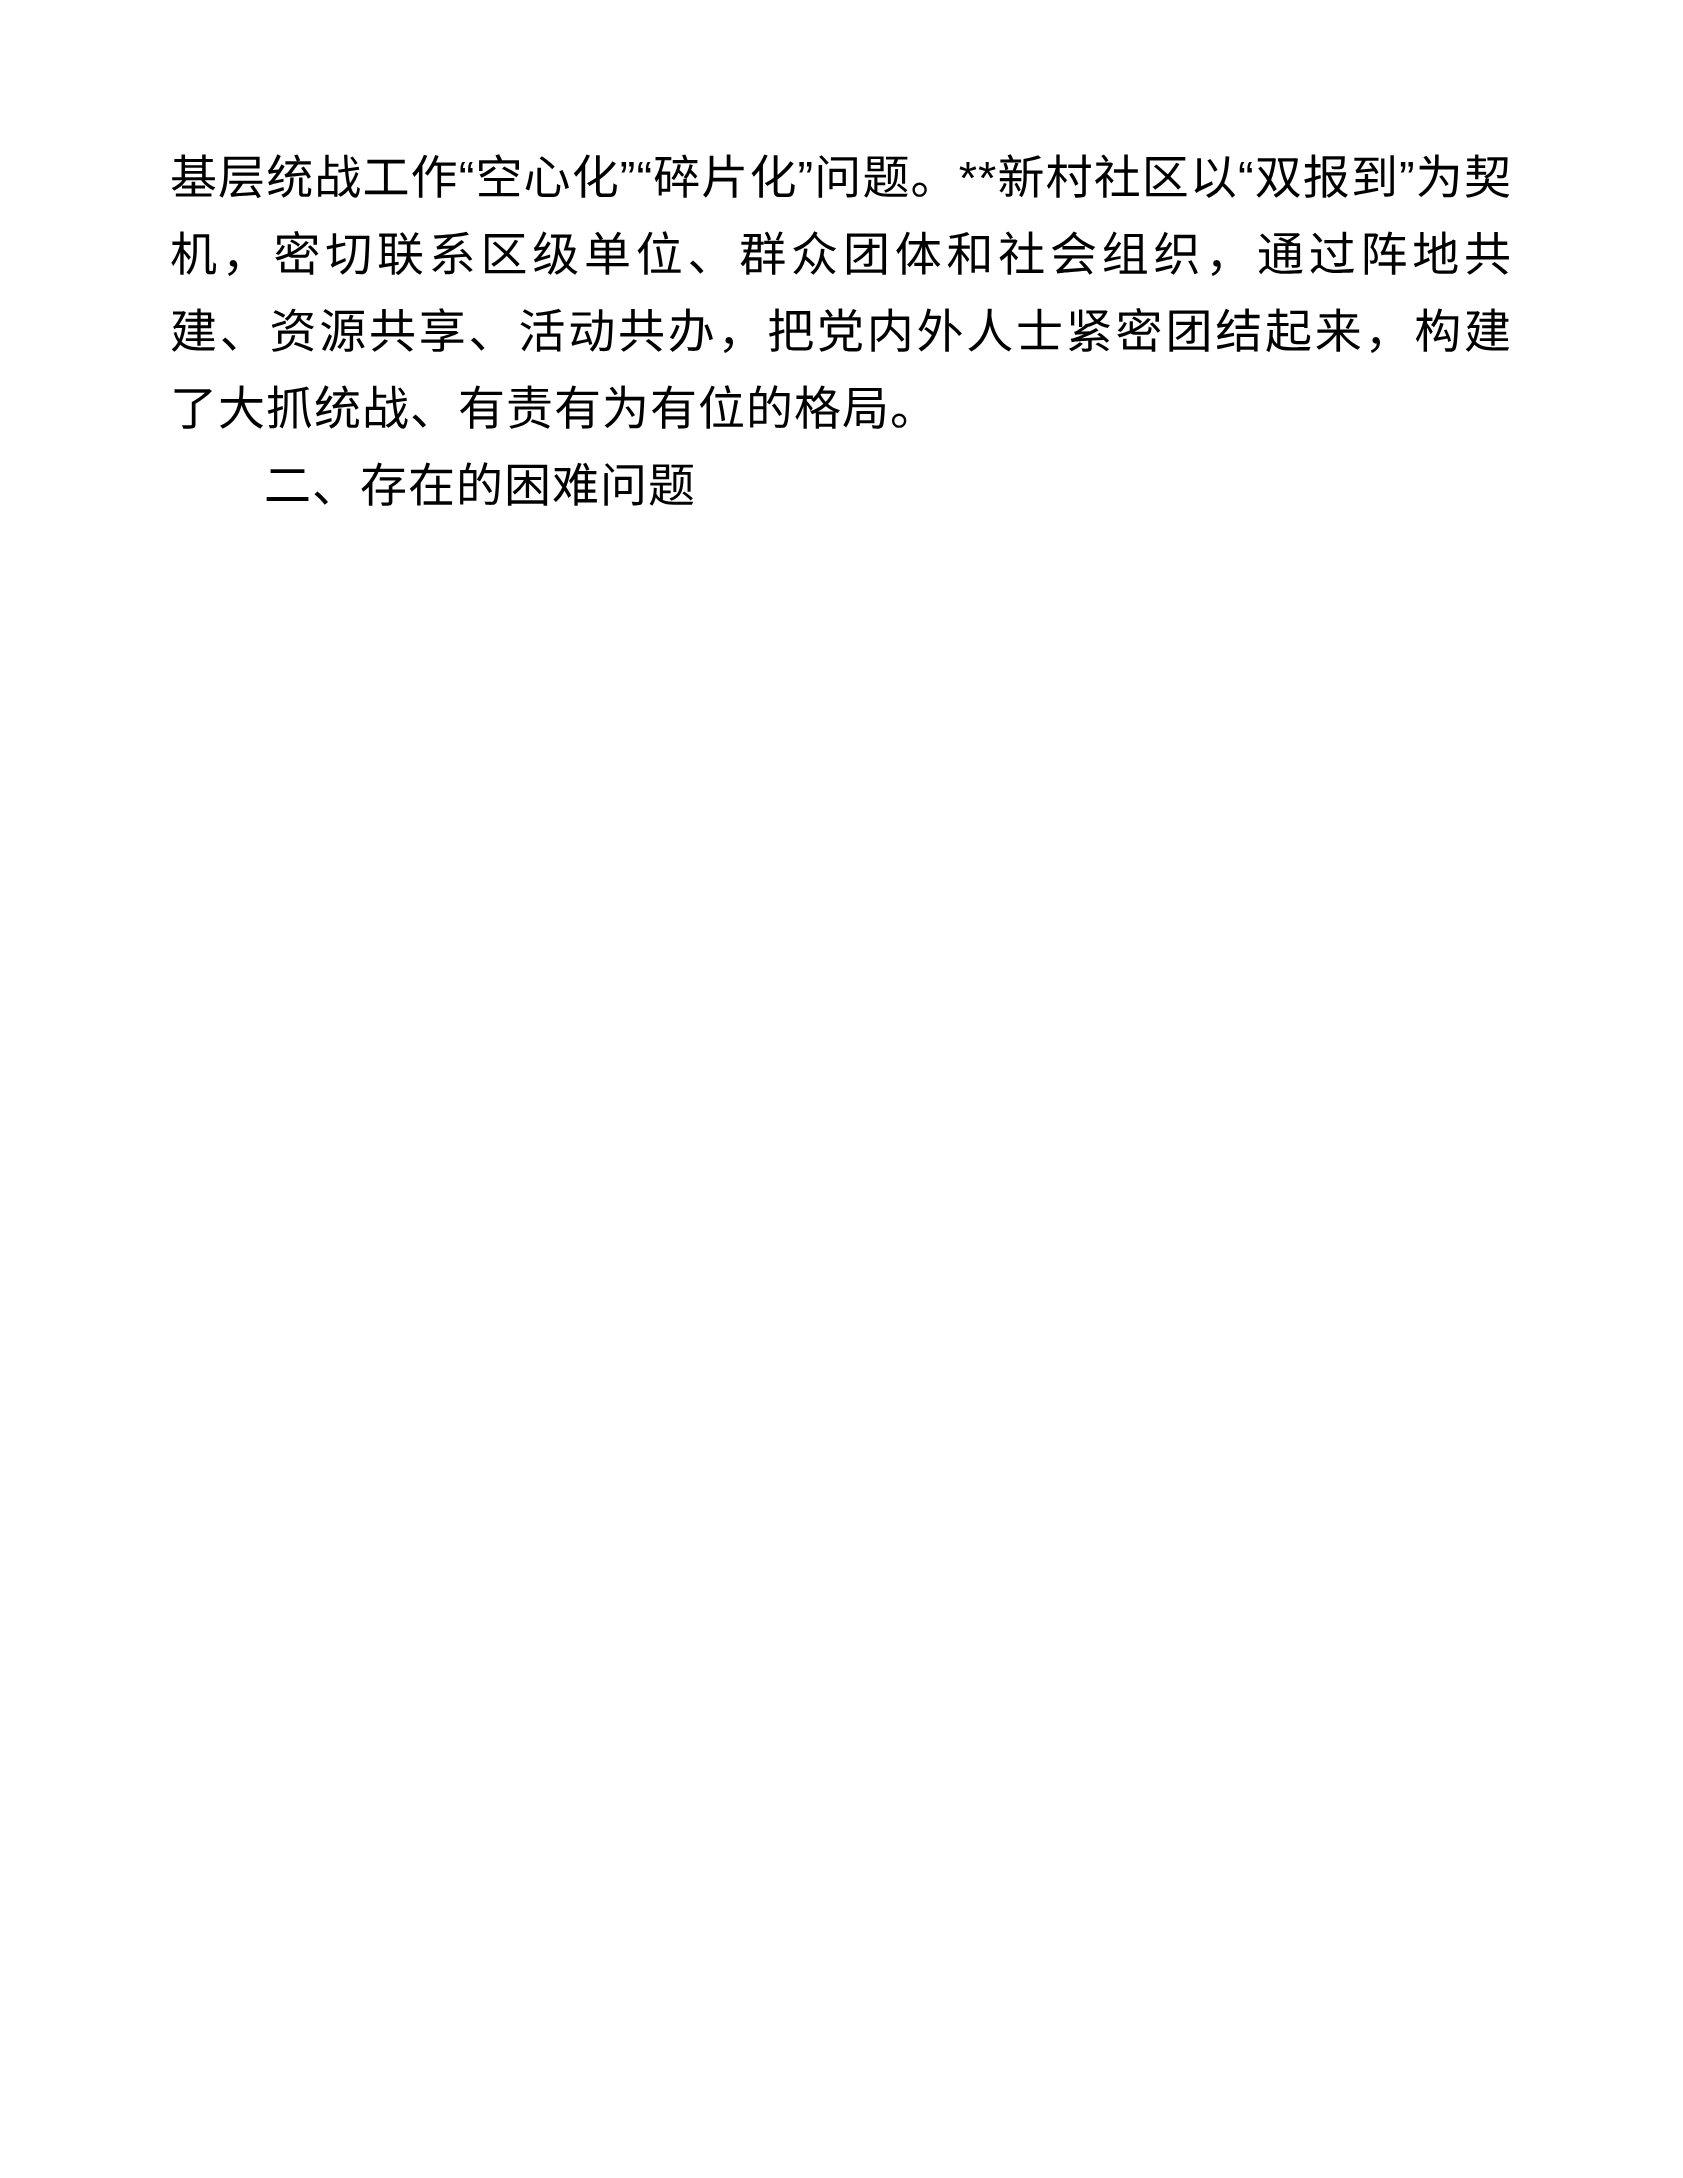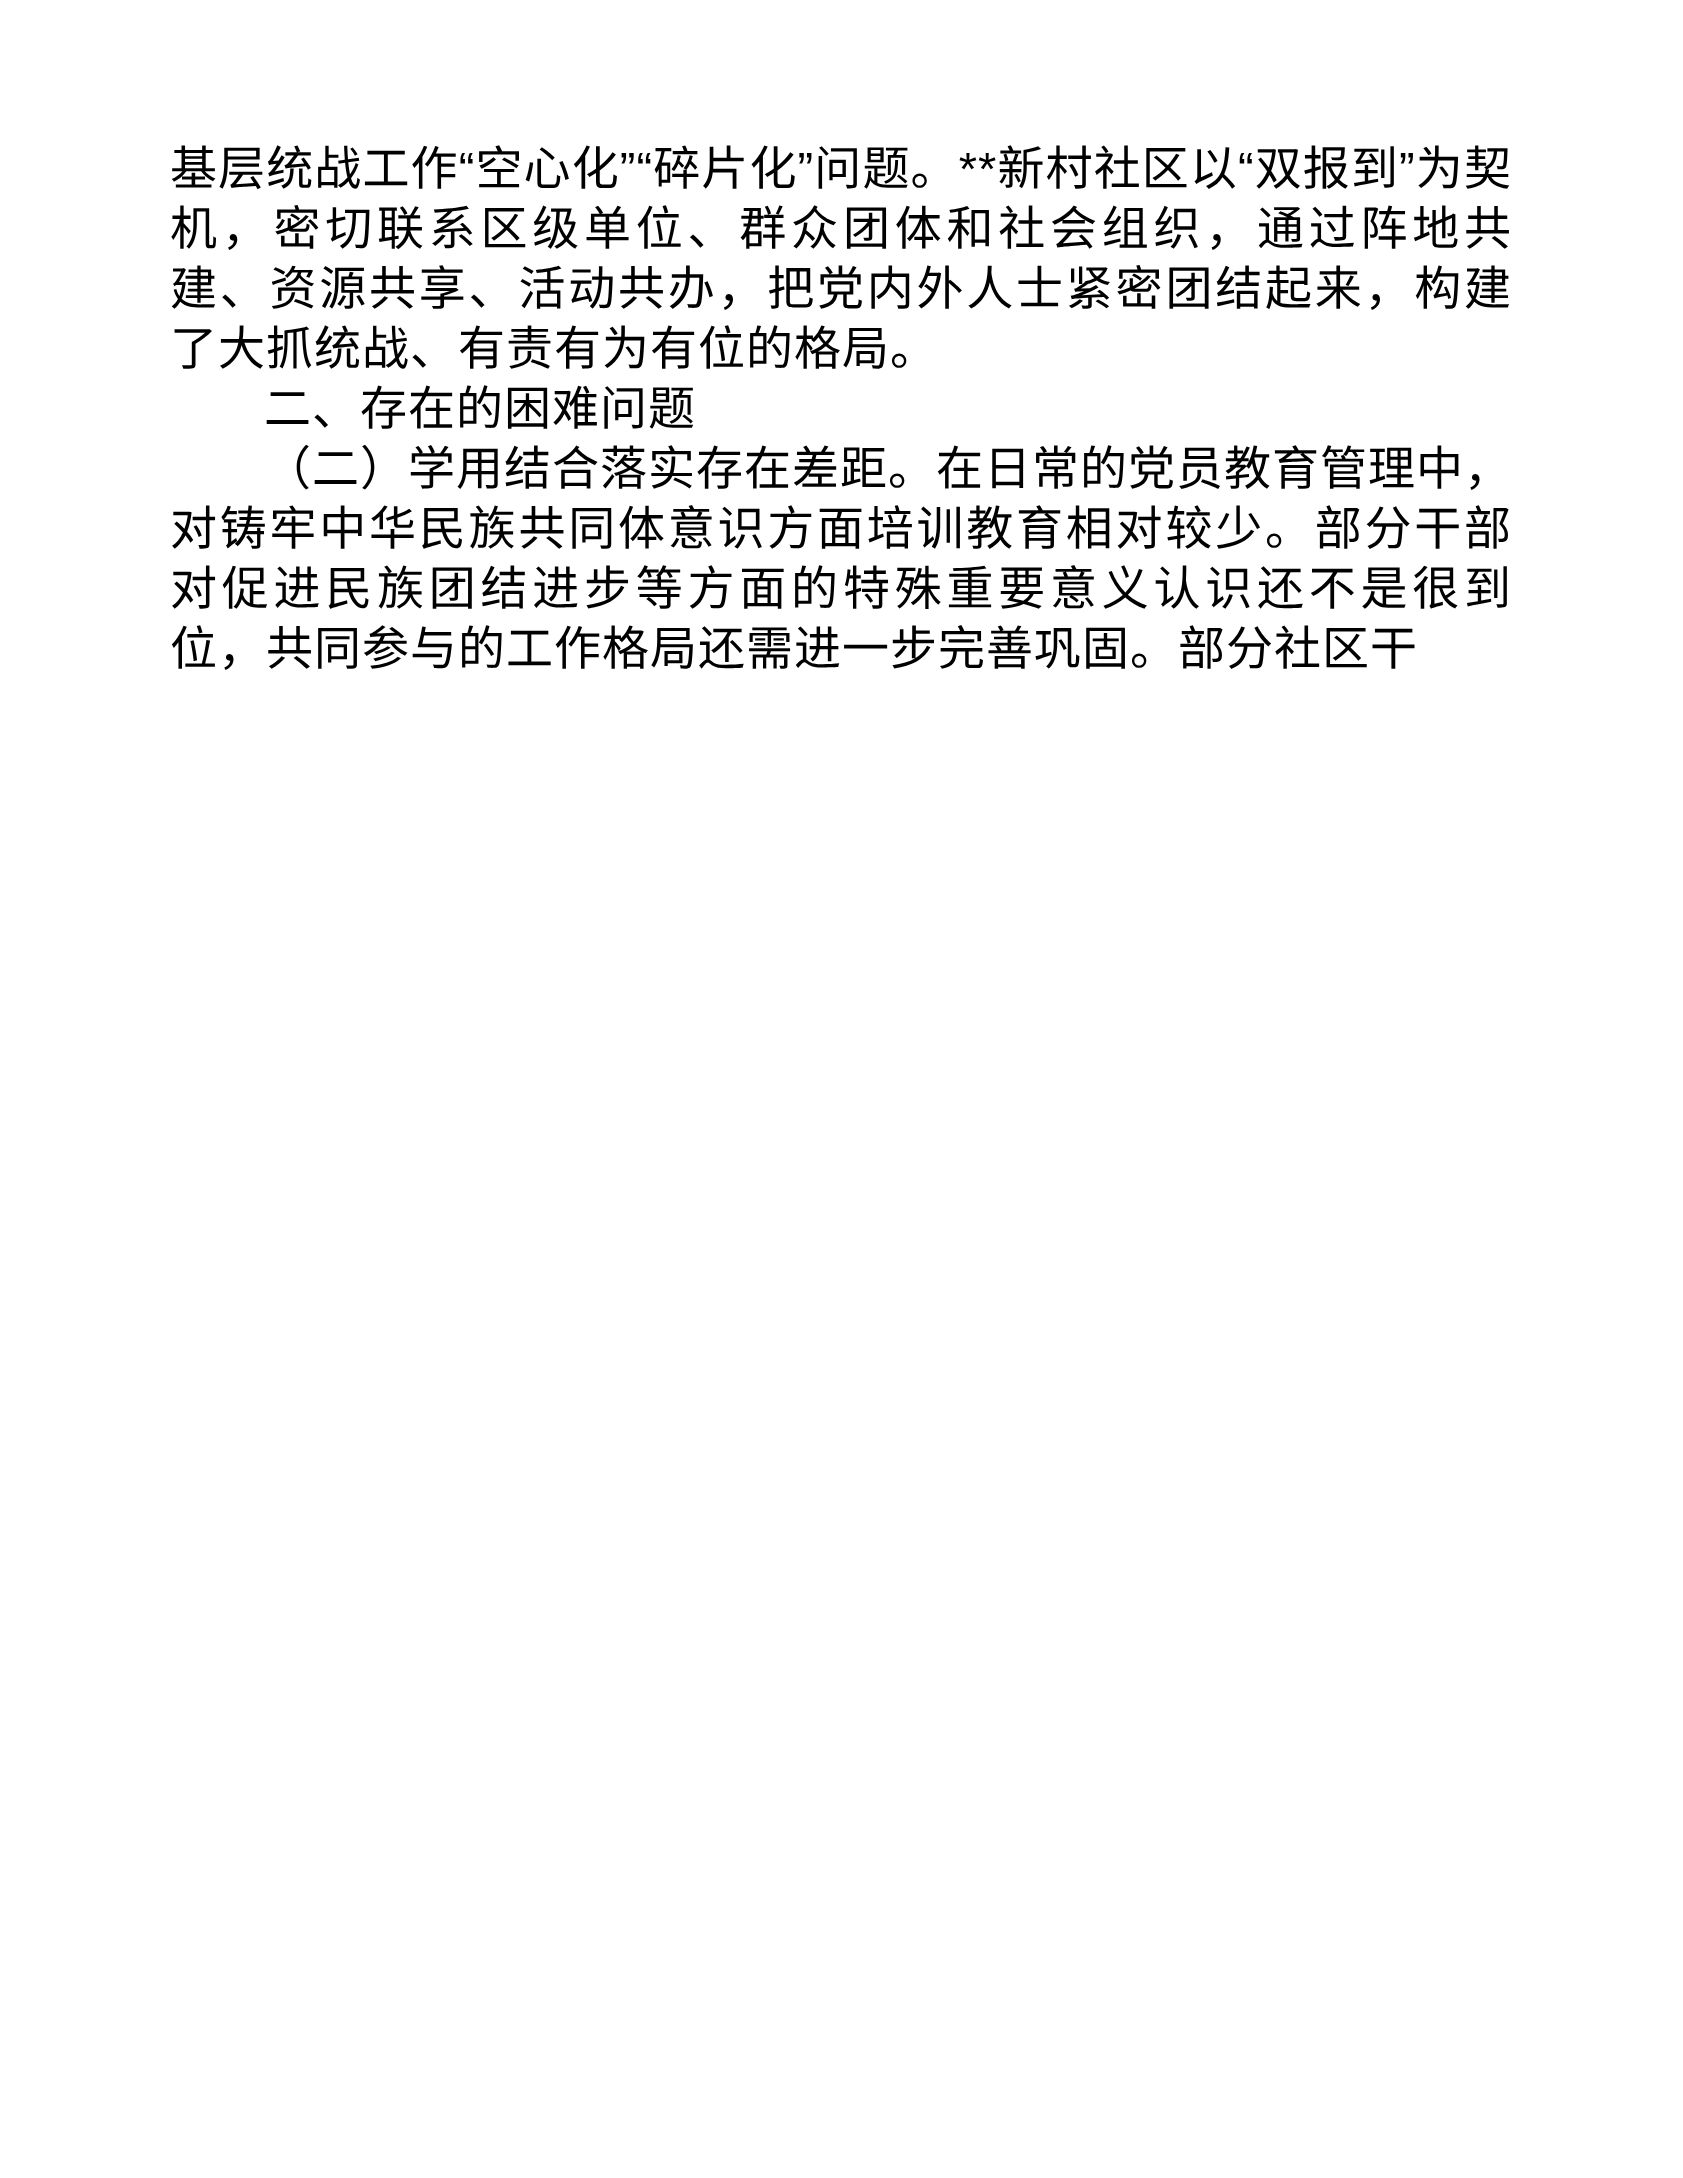--- a/index.html
+++ b/index.html
@@ -25,21 +25,21 @@
   }
   .doc-body {
     position: absolute;
     top: 139px;
     left: 170px;
     width: 1342px;
   }
   .para {
     margin: 0;
     font-size: 47px;
-    line-height: 60px;
+    line-height: 77px;
     letter-spacing: 1px;
     text-align: justify;
     text-justify: inter-ideograph;
     text-indent: 2em;
     color: #000000;
     font-weight: 500;
     word-break: break-all;
   }
   .para.continuation {
     text-indent: 0;
@@ -53,17 +53,16 @@
 
 <div class="page">
   <div class="doc-body">
 
     <p class="para continuation">基层统战工作“空心化”“碎片化”问题。**新村社区以“双报到”为契机，密切联系区级单位、群众团体和社会组织，通过阵地共建、资源共享、活动共办，把党内外人士紧密团结起来，构建了大抓统战、有责有为有位的格局。</p>
 
 
     <p class="para heading">二、存在的困难问题</p>
 
 
-    <p class="para">（二）学用结合落实存在差距。在日常的党员教育管理中，对铸牢中华民族共同体意识方面培训教育相对较少。部分干部对促进民族团结进步等方面的特殊重要意义认识还不是很到位，共同参与的工作格局还需进一步完善巩固。部分社区干</p>
 
   </div>
 </div>
 
 
 </body></html>

